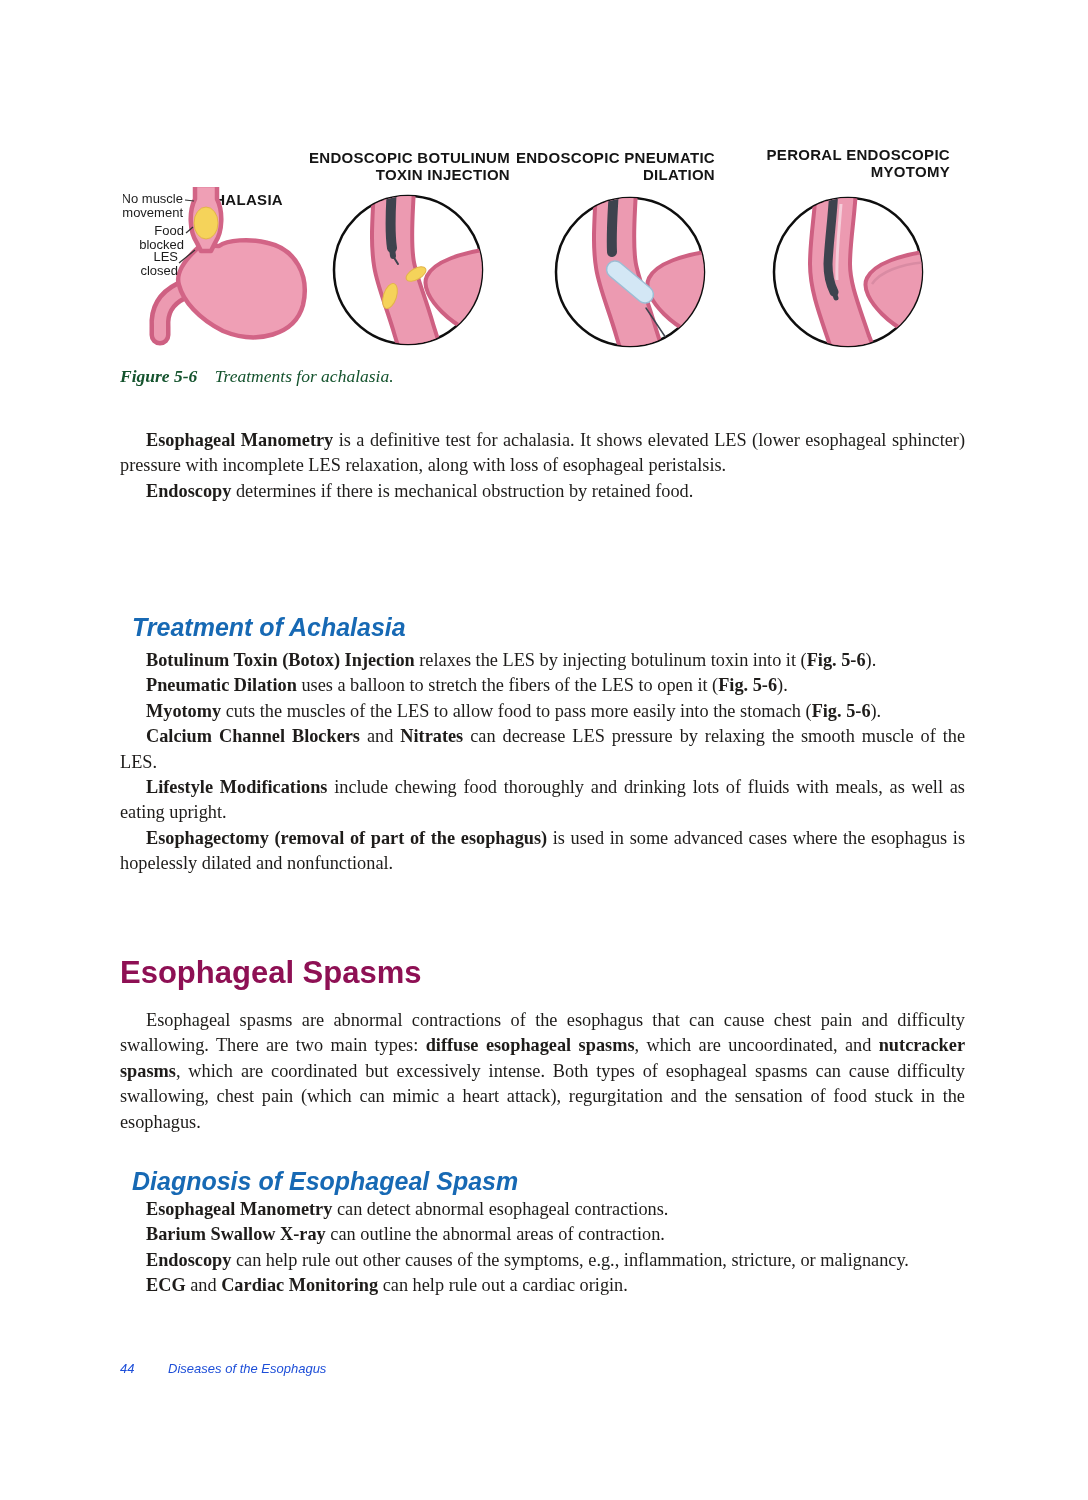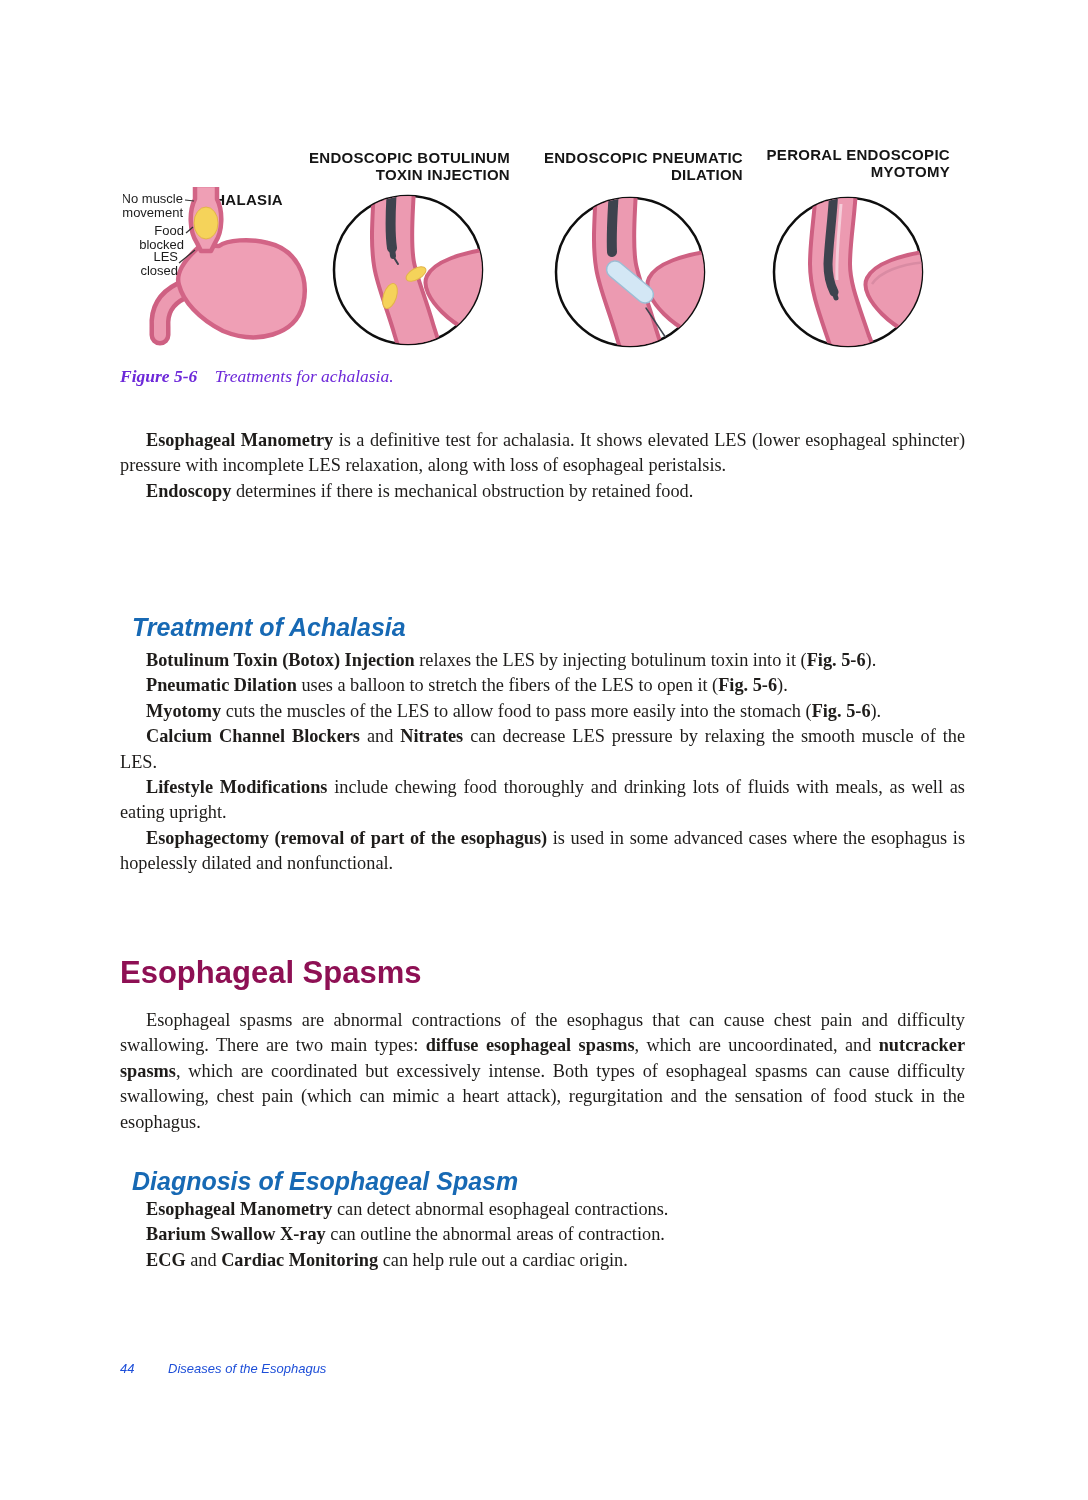--- a/index.html
+++ b/index.html
@@ -4,34 +4,34 @@
 <style>
   html,body{margin:0;padding:0;background:#e8e8e8;}
   .page{position:relative;width:1088px;height:1500px;background:#ffffff;overflow:hidden;
         font-family:"Liberation Serif",serif;color:#1e1c1a;}
   
   .figure{position:absolute;left:115px;top:145px;width:870px;height:222px;}
   .fig-title{position:absolute;text-align:right;font-family:"Liberation Sans",sans-serif;
              font-weight:bold;font-size:15px;line-height:17px;letter-spacing:.3px;color:#151515;}
   .t-achalasia{left:18px;top:26px;width:150px;margin-top:20px;}
   .t-botox{left:191px;top:4px;width:204px;}
-  .t-dilation{left:424px;top:4px;width:204px;}
+  .t-dilation{left:396px;top:4px;width:204px;}
   .t-myotomy{left:631px;top:1px;width:204px;}
   .panel-svg{position:absolute;}
   .svg-label{font-family:"Liberation Sans",sans-serif;font-size:13px;fill:#1c1c1c;}
   .leader{stroke:#333;stroke-width:1.2;fill:none;}
   .tissue{fill:#EF9FB5;stroke:#D26486;stroke-width:4.5;stroke-linejoin:round;}
   .wall-under{stroke:#CE6082;fill:none;stroke-linecap:round;}
   .wall-over{stroke:#EC9AB1;fill:none;stroke-linecap:round;}
   .fundus{fill:#EC9AB1;stroke:#CE6082;stroke-width:4;}
   .scope{stroke:#3E434E;fill:none;stroke-linecap:round;}
   .bolus{fill:#F5D35A;stroke:#E3B44A;stroke-width:1;}
   .ring{fill:#ffffff;stroke:#0e0e0e;stroke-width:2.5;}
   
-  .caption{position:absolute;left:120px;top:366px;font-size:17.5px;font-style:italic;color:#6d28d9;}
+  .caption{position:absolute;left:120px;top:366px;font-size:17.5px;font-style:italic;color:#14532d;}
   .caption b{font-weight:bold;}
   
   .tblock{position:absolute;left:120px;width:845px;}
   .para{margin:0;font-size:18.3px;line-height:25.4px;text-align:justify;text-indent:26px;}
   .h-sub{position:absolute;left:120px;margin:12px;font-family:"Liberation Sans",sans-serif;
          font-weight:bold;font-style:italic;font-size:25px;color:#1769B4;}
   .h-main{position:absolute;left:120px;margin:0;font-family:"Liberation Sans",sans-serif;
           font-weight:bold;font-size:31px;color:#8E1054;}
   
   .footer{position:absolute;left:120px;top:1361px;font-family:"Liberation Sans",sans-serif;
@@ -154,20 +154,21 @@
 
   <div class="tblock" style="top:1008px;">
     <p class="para">Esophageal spasms are abnormal contractions of the esophagus that can cause chest pain and difficulty swallowing. There are two main types: <b>diffuse esophageal spasms</b>, which are uncoordinated, and <b>nutcracker spasms</b>, which are coordinated but excessively intense. Both types of esophageal spasms can cause difficulty swallowing, chest pain (which can mimic a heart attack), regurgitation and the sensation of food stuck in the esophagus.</p>
   </div>
 
   <h2 class="h-sub" style="top:1155px;">Diagnosis of Esophageal Spasm</h2>
 
   <div class="tblock" style="top:1197px;">
     <p class="para"><b>Esophageal Manometry</b> can detect abnormal esophageal contractions.</p>
     <p class="para"><b>Barium Swallow X-ray</b> can outline the abnormal areas of contraction.</p>
+    <p class="para"><b>Endoscopy</b> can help rule out other causes of the symptoms, e.g., inflammation, stricture, or malignancy.</p>
     <p class="para"><b>ECG</b> and <b>Cardiac Monitoring</b> can help rule out a cardiac origin.</p>
   </div>
 
   <div class="footer">
     <span class="num">44</span>
     <span>Diseases of the Esophagus</span>
   </div>
 
 </div>
 

